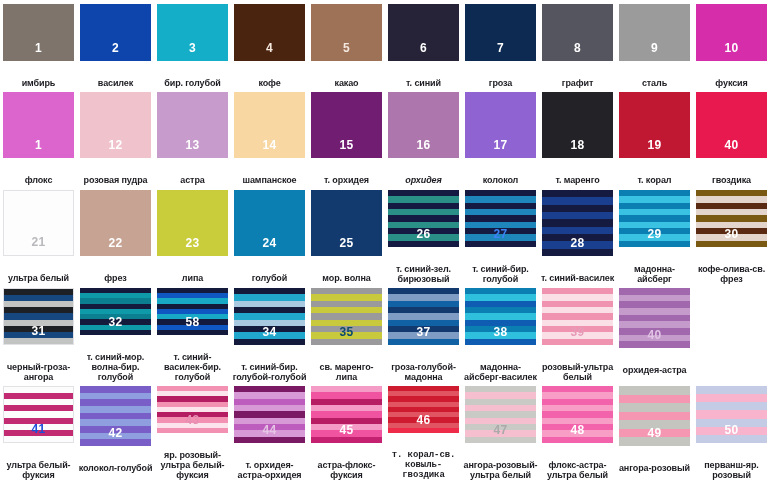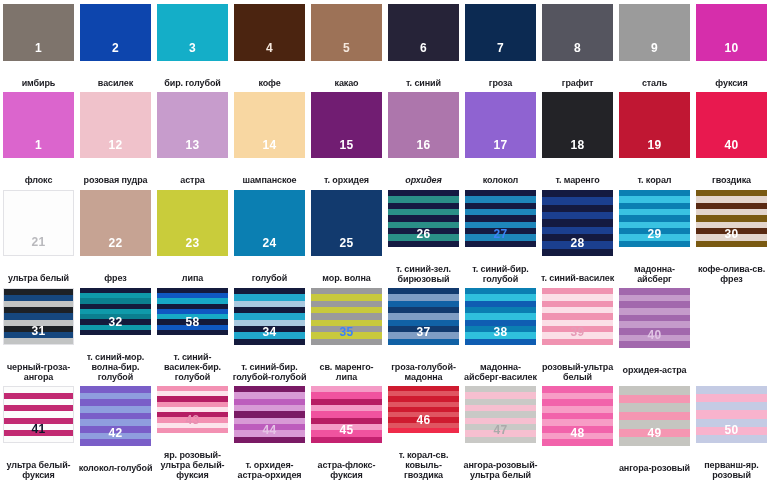--- a/index.html
+++ b/index.html
@@ -481,21 +481,21 @@
             <i style="background: rgb(154, 154, 156);"></i>
             <i style="background: rgb(200, 201, 61);"></i>
             <i style="background: rgb(154, 154, 156);"></i>
             <i style="background: rgb(200, 201, 61);"></i>
             <i style="background: rgb(154, 154, 156);"></i>
             <i style="background: rgb(200, 201, 61);"></i>
             <i style="background: rgb(154, 154, 156);"></i>
             <i style="background: rgb(200, 201, 61);"></i>
             <i style="background: rgb(154, 154, 156);"></i>
           </div>
-          <div class="num" style="color: #3b82f6;">35</div>
+          <div class="num" style="color: #0c4a6e;">35</div>
         </div>
         <div class="caption" style="color: rgb(28, 28, 34);">св. маренго-липа</div>
       </div>
       <div class="cell">
         <div class="swatch">
           <div class="stripes">
             <i style="background: rgb(18, 58, 110);"></i>
             <i style="background: rgb(127, 157, 196);"></i>
             <i style="background: rgb(17, 97, 165);"></i>
             <i style="background: rgb(18, 58, 110);"></i>
@@ -568,21 +568,21 @@
             <i style="background: rgb(252, 252, 252);"></i>
             <i style="background: rgb(194, 42, 114);"></i>
             <i style="background: rgb(252, 252, 252);"></i>
             <i style="background: rgb(194, 42, 114);"></i>
             <i style="background: rgb(252, 252, 252);"></i>
             <i style="background: rgb(194, 42, 114);"></i>
             <i style="background: rgb(252, 252, 252);"></i>
             <i style="background: rgb(194, 42, 114);"></i>
             <i style="background: rgb(252, 252, 252);"></i>
           </div>
-          <div class="num" style="color: #0f172a; margin-top: 44px;">41</div>
+          <div class="num" style="color: #1d4ed8; margin-top: 44px;">41</div>
         </div>
         <div class="caption" style="color: rgb(28, 28, 34);">ультра белый-фуксия</div>
       </div>
       <div class="cell">
         <div class="swatch">
           <div class="stripes">
             <i style="background: rgb(122, 94, 200);"></i>
             <i style="background: rgb(143, 158, 222);"></i>
             <i style="background: rgb(122, 94, 200);"></i>
             <i style="background: rgb(143, 158, 222);"></i>
@@ -655,21 +655,21 @@
             <i style="background: rgb(207, 27, 48);"></i>
             <i style="background: rgb(224, 85, 97);"></i>
             <i style="background: rgb(207, 27, 48);"></i>
             <i style="background: rgb(224, 85, 97);"></i>
             <i style="background: rgb(207, 27, 48);"></i>
             <i style="background: rgb(224, 85, 97);"></i>
             <i style="background: rgb(239, 43, 74);"></i>
           </div>
           <div class="num" style="color: rgb(255, 255, 255);">46</div>
         </div>
-        <div class="caption" style="color: rgb(28, 28, 34);">т. корал-св. ковыль-гвоздика</div>
+        <div class="caption" style="color: rgb(28, 28, 34); font-family: Liberation Mono, monospace;">т. корал-св. ковыль-гвоздика</div>
       </div>
       <div class="cell">
         <div class="swatch">
           <div class="stripes">
             <i style="background: rgb(201, 201, 198);"></i>
             <i style="background: rgb(246, 191, 208);"></i>
             <i style="background: rgb(201, 201, 198);"></i>
             <i style="background: rgb(246, 191, 208);"></i>
             <i style="background: rgb(201, 201, 198);"></i>
             <i style="background: rgb(246, 191, 208);"></i>
@@ -689,20 +689,21 @@
             <i style="background: rgb(242, 99, 171);"></i>
             <i style="background: rgb(247, 157, 198);"></i>
             <i style="background: rgb(242, 99, 171);"></i>
             <i style="background: rgb(247, 157, 198);"></i>
             <i style="background: rgb(242, 99, 171);"></i>
             <i style="background: rgb(247, 157, 198);"></i>
             <i style="background: rgb(242, 99, 171);"></i>
           </div>
           <div class="num" style="color: rgb(255, 255, 255);">48</div>
         </div>
+        <div class="caption" style="color: rgb(28, 28, 34);">флокс-астра-ультра белый</div>
       </div>
       <div class="cell">
         <div class="swatch">
           <div class="stripes">
             <i style="background: rgb(197, 197, 192);"></i>
             <i style="background: rgb(245, 150, 178);"></i>
             <i style="background: rgb(197, 197, 192);"></i>
             <i style="background: rgb(245, 150, 178);"></i>
             <i style="background: rgb(197, 197, 192);"></i>
             <i style="background: rgb(245, 150, 178);"></i>

